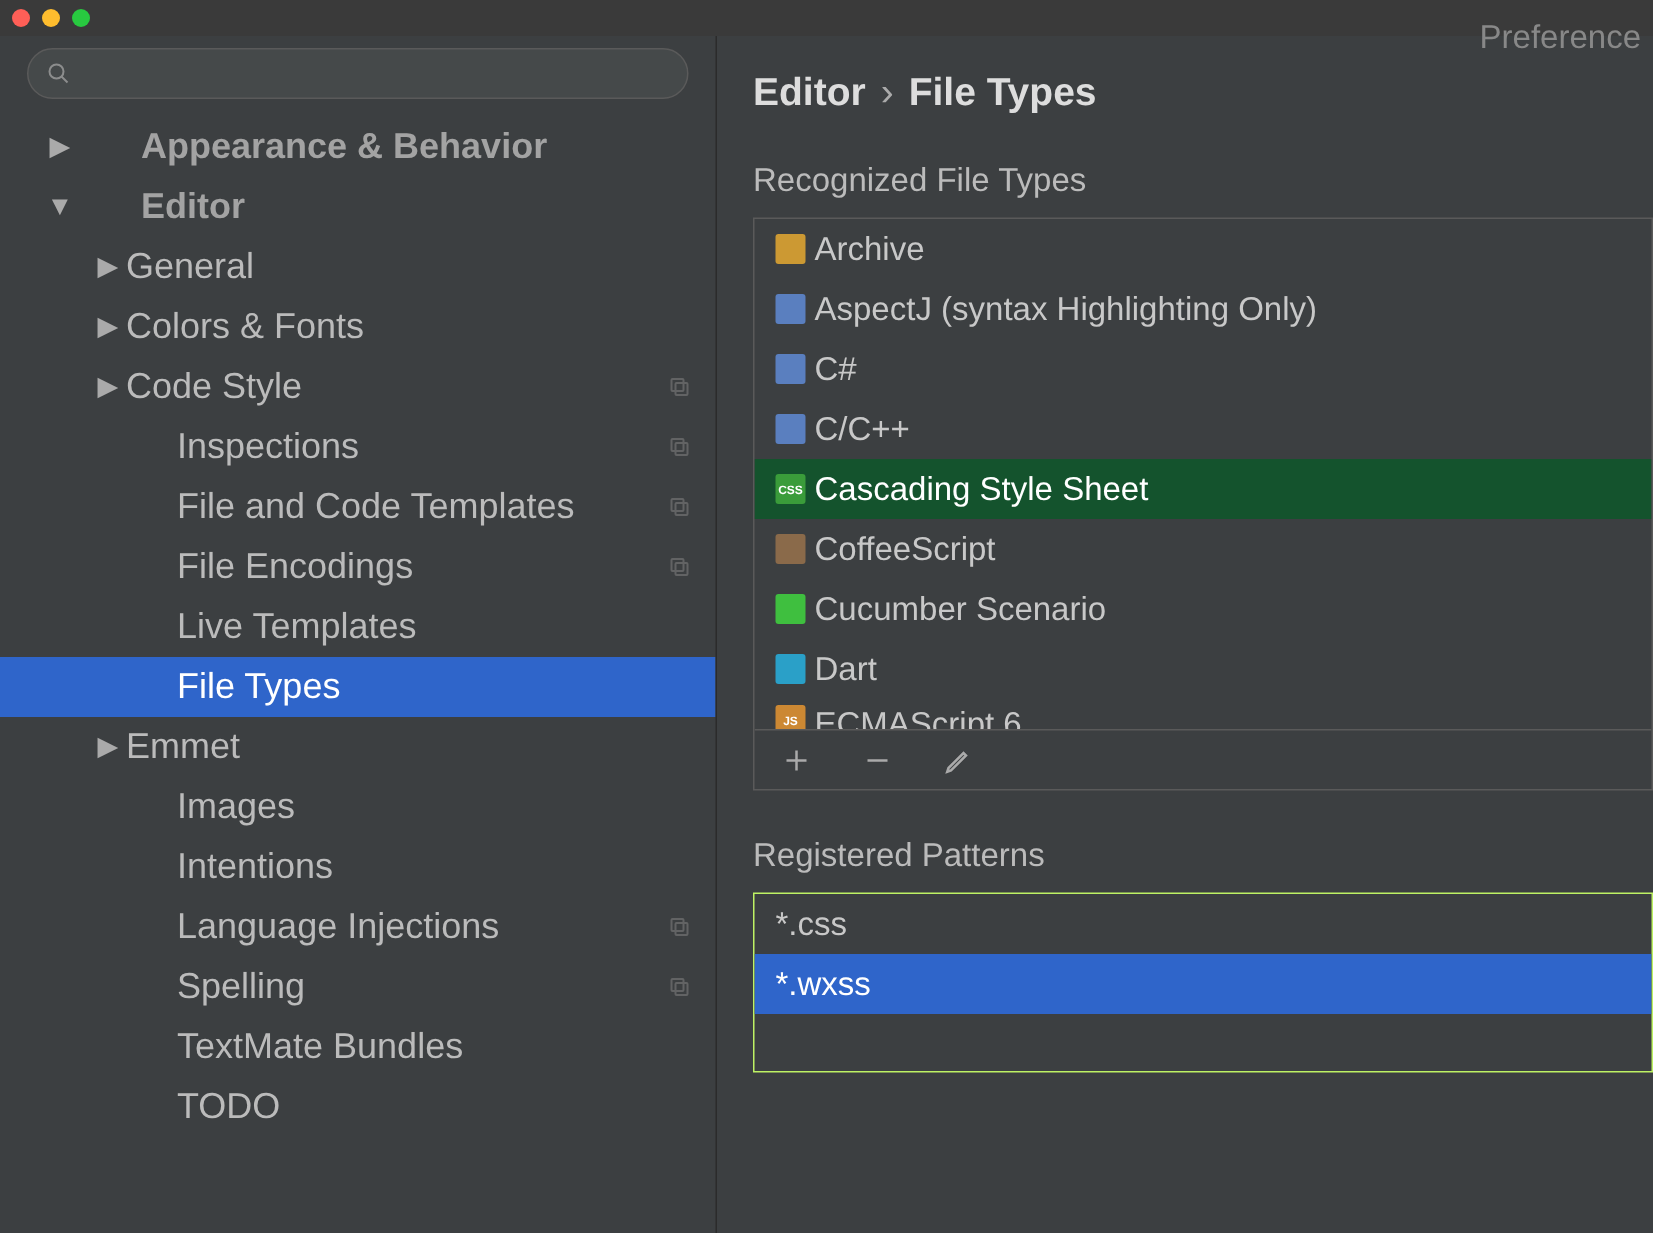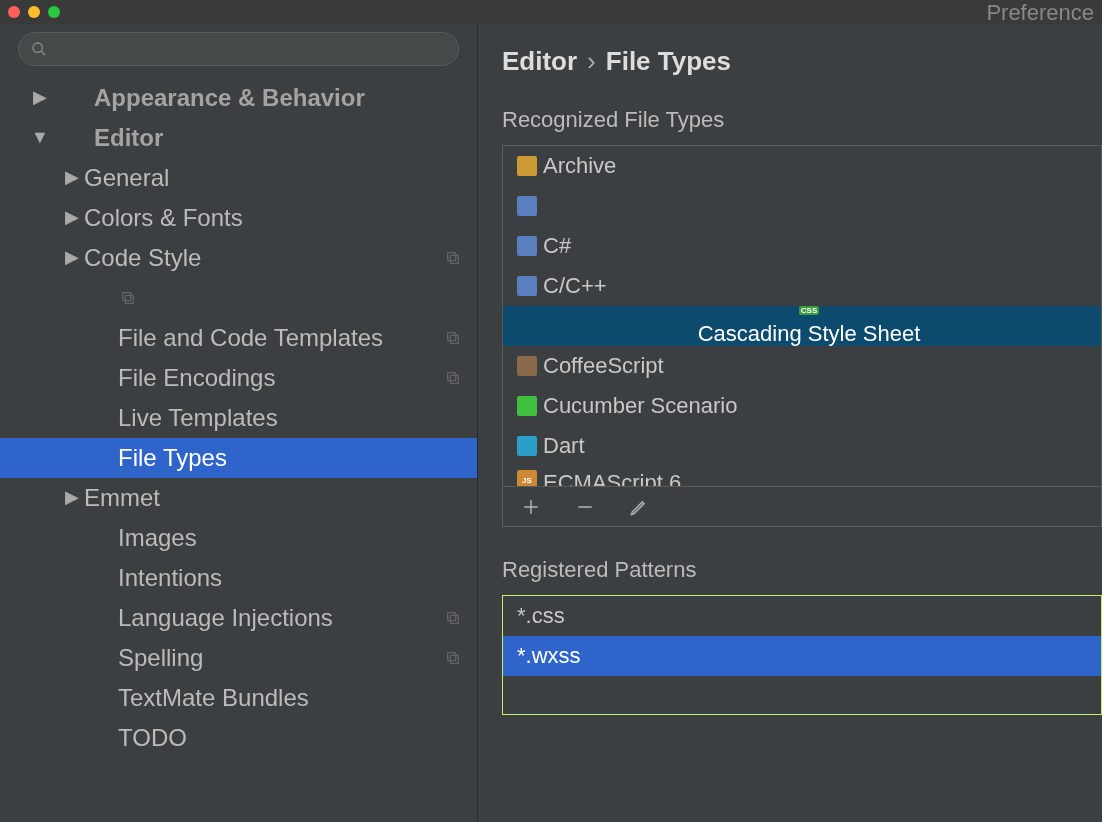--- a/index.html
+++ b/index.html
@@ -27,21 +27,21 @@
   }
   .traffic-light {
     width: 12px; height: 12px; border-radius: 50%;
   }
   .tl-red   { background: #ff5f57; }
   .tl-yellow{ background: #ffbd2e; }
   .tl-green { background: #28c940; }
   .window-title {
     position: absolute;
     right: 8px;
-    top: 0;
+    top: 12px;
     color: #888;
     font-size: 22px;
   }
 
   .layout {
     display: flex;
     height: calc(822px - 24px);
   }
   .sidebar {
     width: 478px;
@@ -133,23 +133,22 @@
   .ft-row {
     display: flex;
     align-items: center;
     height: 40px;
     font-size: 22px;
     padding-left: 14px;
     gap: 6px;
     color: #c8c8c8;
   }
   .ft-row.selected {
-    background: #0c4a6e;
+    background: #14532d;
     color: #fff;
-    flex-direction: column;
   }
   .ft-row.partial {
     height: 26px;
     overflow: hidden;
     align-items: flex-start;
     padding-top: 4px;
   }
   .ft-icon {
     width: 20px; height: 20px;
     display: inline-flex; align-items:center; justify-content:center;
@@ -233,20 +232,21 @@
           <span class="label">Code Style</span>
           <span class="trailing">
             <svg class="copy-icon-svg" viewBox="0 0 24 24" fill="none" stroke="#888" stroke-width="2">
               <rect x="8" y="8" width="12" height="12" rx="1"></rect>
               <rect x="4" y="4" width="12" height="12" rx="1"></rect>
             </svg>
           </span>
         </div>
         <div class="row indent-2">
           <span class="arrow"></span>
+          <span class="label">Inspections</span>
           <span class="trailing">
             <svg class="copy-icon-svg" viewBox="0 0 24 24" fill="none" stroke="#888" stroke-width="2">
               <rect x="8" y="8" width="12" height="12" rx="1"></rect>
               <rect x="4" y="4" width="12" height="12" rx="1"></rect>
             </svg>
           </span>
         </div>
         <div class="row indent-2">
           <span class="arrow"></span>
           <span class="label">File and Code Templates</span>
@@ -327,20 +327,21 @@
 
     <div class="section-label">Recognized File Types</div>
     <div class="list-box">
       <div class="file-type-list" id="ft-list">
           <div class="ft-row">
             <span class="ft-icon" style="background: rgb(204, 153, 51); color: rgb(255, 255, 255); font-size: 8px;"></span>
             <span>Archive</span>
           </div>
           <div class="ft-row">
             <span class="ft-icon" style="background: rgb(90, 127, 191); color: rgb(255, 255, 255); font-size: 8px;"></span>
+            <span>AspectJ (syntax Highlighting Only)</span>
           </div>
           <div class="ft-row">
             <span class="ft-icon" style="background: rgb(90, 127, 191); color: rgb(255, 255, 255); font-size: 8px;"></span>
             <span>C#</span>
           </div>
           <div class="ft-row">
             <span class="ft-icon" style="background: rgb(90, 127, 191); color: rgb(255, 255, 255); font-size: 8px;"></span>
             <span>C/C++</span>
           </div>
           <div class="ft-row selected">

